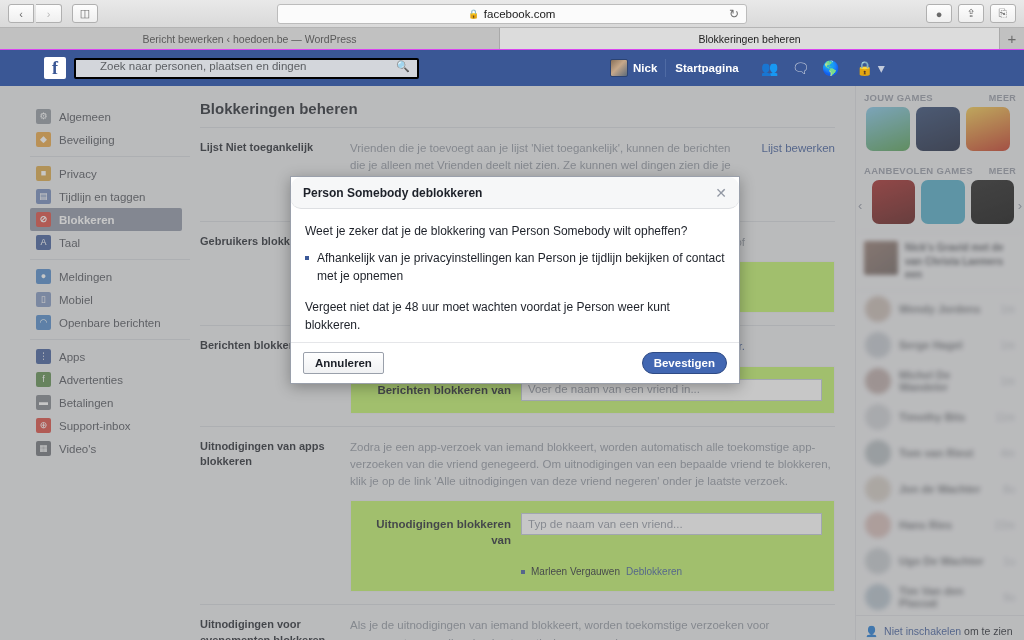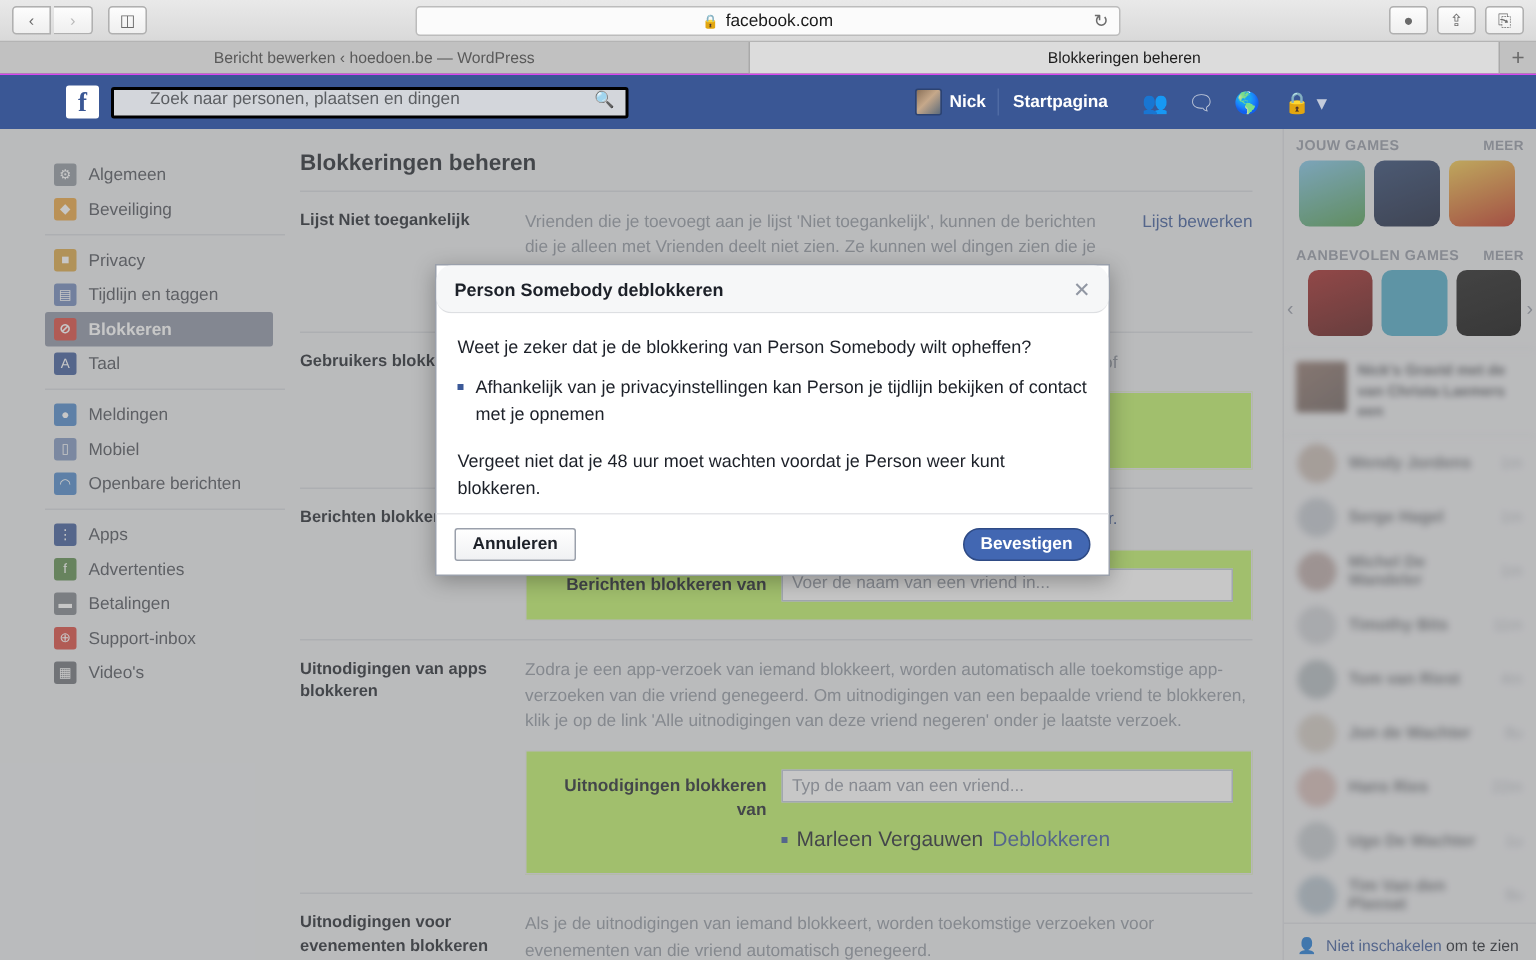--- a/index.html
+++ b/index.html
@@ -110,21 +110,21 @@
   .sect-body a, .inline-link { color: #3b5998; }
   .edit-link { position: absolute; right: 0; top: 0; font-size: 11.5px; color: #3b5998; }
   .sect-text { padding-right: 90px; }
   .subbox { background: #bef264; border: 1px solid #e5e6e9; margin-top: 10px; padding: 12px; }
   .field-row { display: flex; align-items: flex-start; gap: 10px; }
   .field-label { width: 148px; text-align: right; font-size: 11.5px; font-weight: bold; color: #1d2129; padding-top: 4px; line-height:1.35; }
   .field-input {
     flex: 1; height: 22px; background: #fff; border: 1px solid #bdc7d8;
     font-size: 11.5px; color: #9197a3; padding: 0 6px; display: flex; align-items: center;
   }
-  .blocked-list { margin-top: 1px; padding-left: 158px; font-size: 14px; color: #1d2129; }
+  .blocked-list { margin-top: 16px; padding-left: 158px; font-size: 10px; color: #1d2129; }
   .blocked-item { display: flex; align-items: center; gap: 6px; }
   .bullet-sq { width: 4px; height: 4px; background: #3b5998; flex: none; }
 
   
   .rrail { width: 169px; background: #e9eaed; border-left: 1px solid #d8dade; }
   .rrail-head { display: flex; justify-content: space-between; align-items: baseline;
                 padding: 6px 8px 4px; font-size: 9.5px; font-weight: bold; color: #9197a3; letter-spacing: .3px; }
   .rrail-more { font-size: 9px; color: #9197a3; font-weight: bold; }
   .game-row { display: flex; gap: 6px; padding: 0 10px 8px; position: relative; }
   .game-tile { width: 44px; height: 44px; border-radius: 7px; overflow: hidden; position: relative; }

